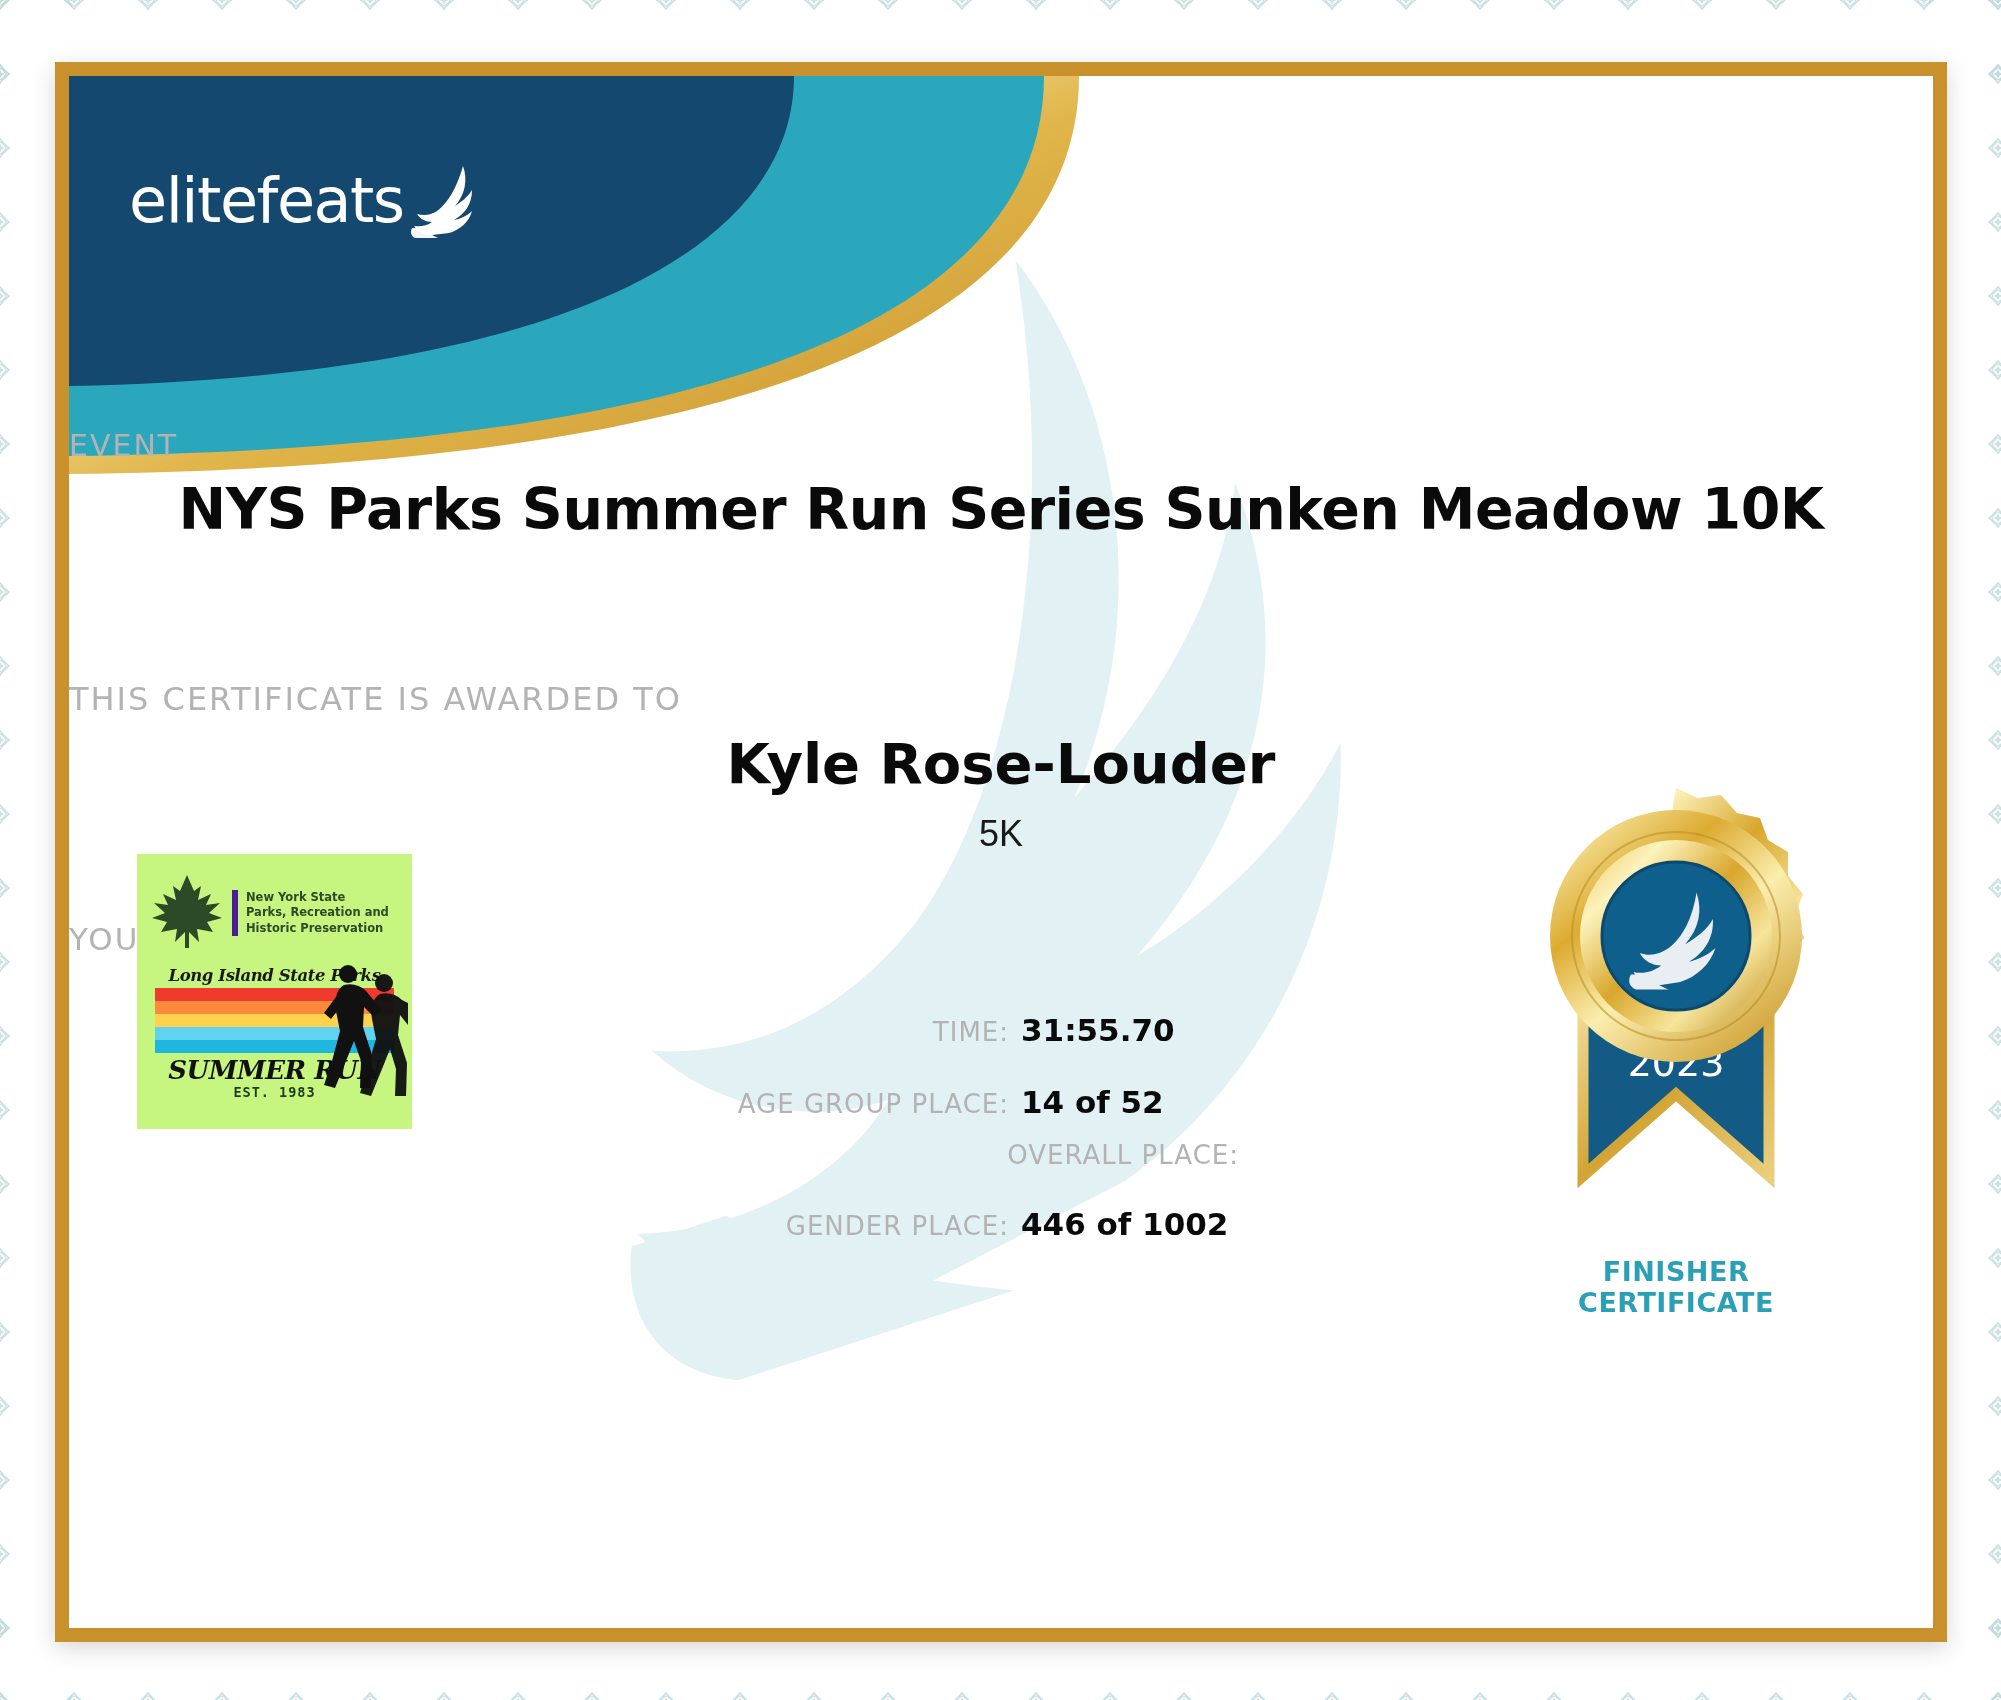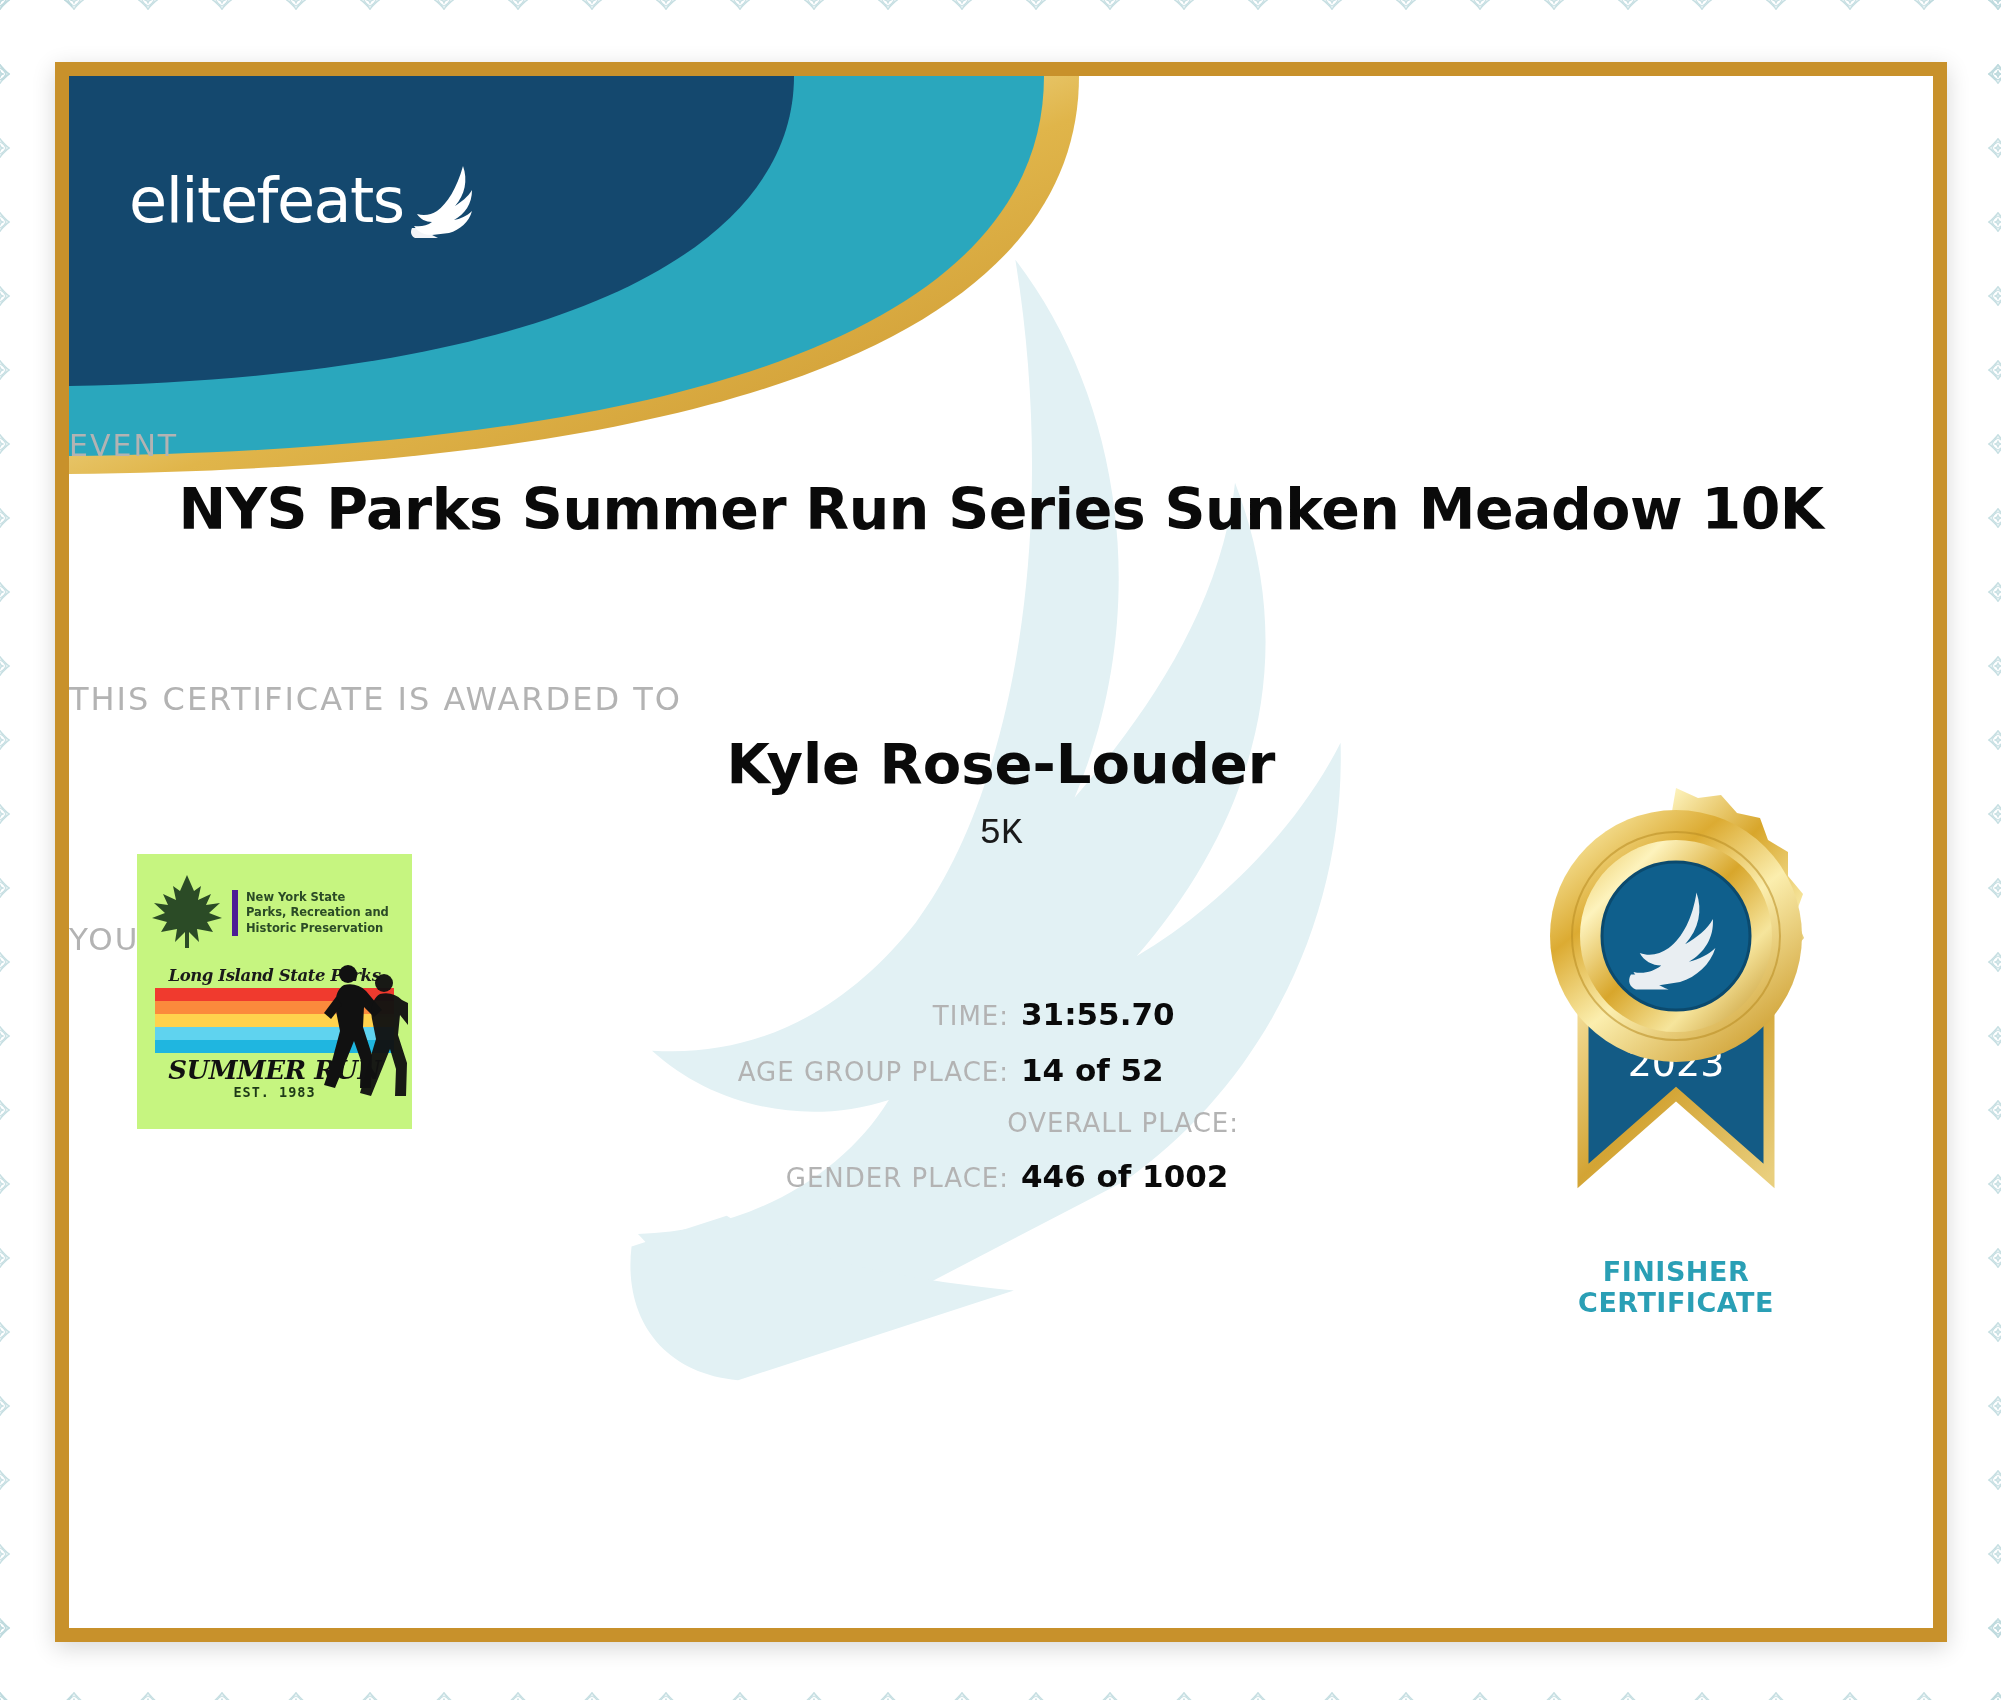--- a/index.html
+++ b/index.html
@@ -138,21 +138,21 @@
     font-size: 56px;
     font-weight: bold;
     color: #0a0a0a;
   }
 
   .distance {
     position: absolute;
     top: 737px;
     left: 0; right: 0;
     text-align: center;
-    font-family: Liberation Mono, monospace;
+    font-family: Liberation Sans, sans-serif;
     font-size: 36px;
     color: #1a1a1a;
   }
 
   .stats-label {
     position: absolute;
     top: 845px;
     left: 0; right: 14px;
     font-size: 31px;
     font-weight: 400;
@@ -179,20 +179,21 @@
     letter-spacing: 1px;
     padding-right: 12px;
   }
   .stat-val {
     width: 460px;
     text-align: left;
     color: #0a0a0a;
     font-family: "DejaVu Sans", sans-serif;
     font-size: 31px;
     font-weight: bold;
+    margin-top: 16px;
   }
 
   
   .park-logo {
     position: absolute;
     left: 68px;
     top: 778px;
     width: 275px;
     height: 275px;
     background: #c6f580;

